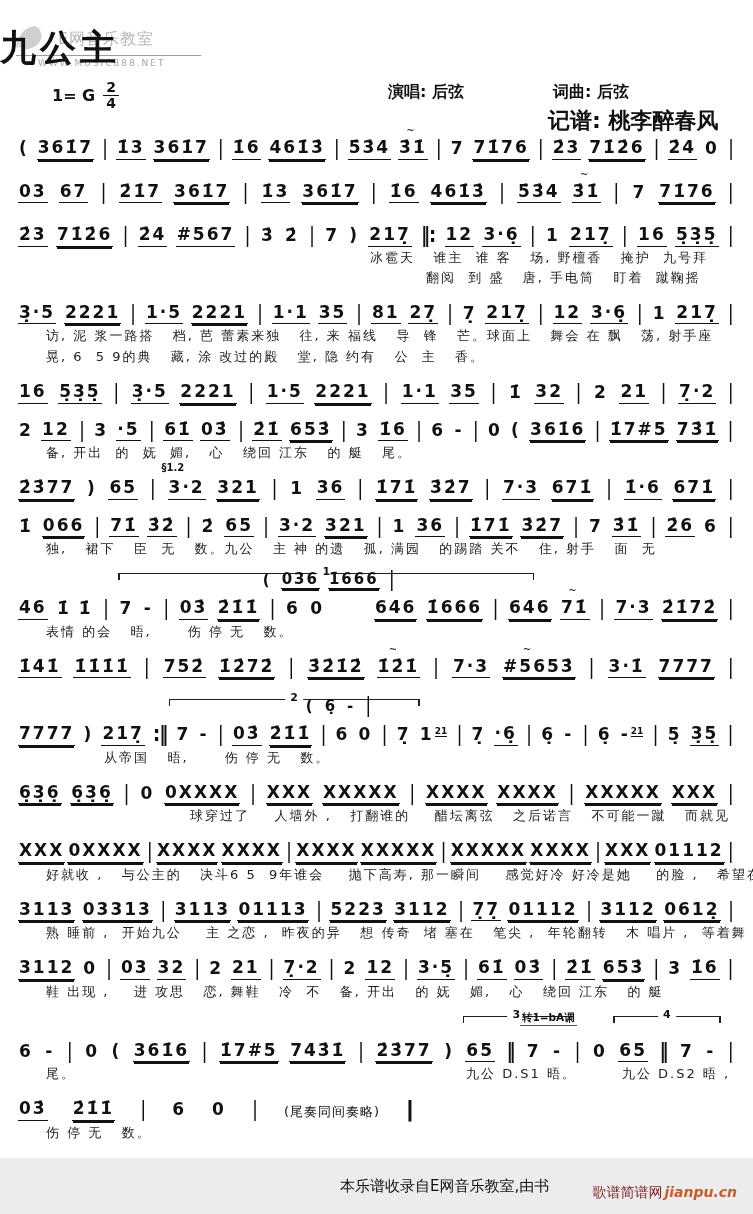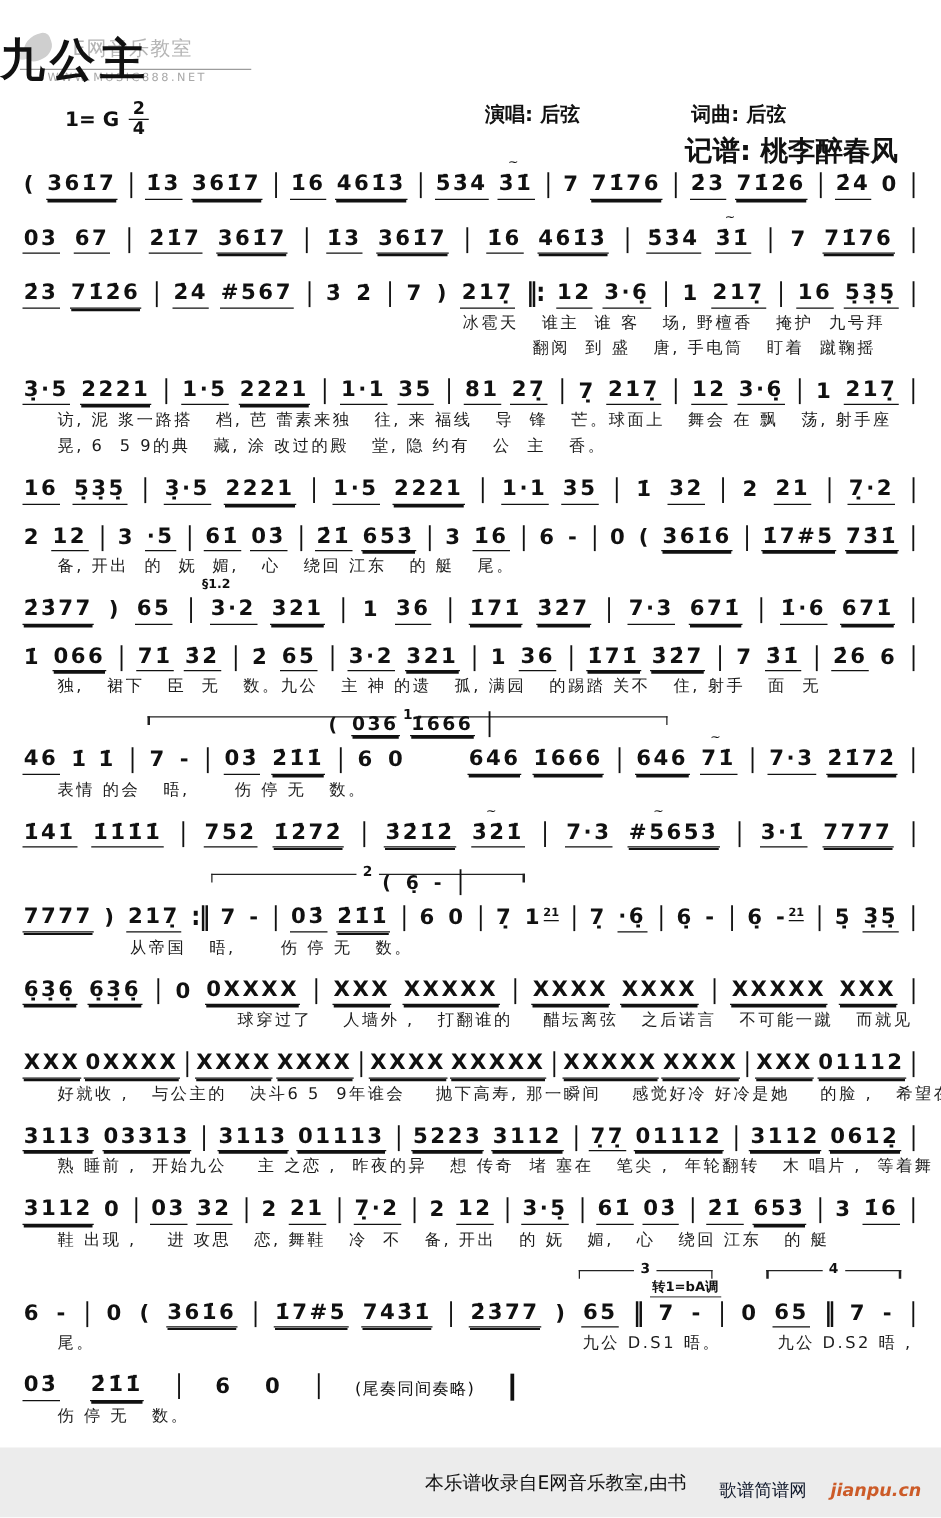--- a/index.html
+++ b/index.html
@@ -49,37 +49,37 @@
   .lyric{font-size:13px;letter-spacing:2px;margin-top:3px;padding-left:28px;color:#1c1c1c;white-space:pre;}
   .overlay-row{position:relative;height:24px;}
   .bracket{position:absolute;top:9px;height:7px;border-top:1.5px solid #222;}
   .bracket::before{content:"";position:absolute;left:0;top:-1px;width:1.5px;height:7px;background:#222;}
   .bracket::after{content:"";position:absolute;right:0;top:-1px;width:1.5px;height:7px;background:#222;}
   .bracket-label{position:absolute;top:-9px;left:50%;transform:translateX(-50%);
     background:#fff;padding:0 5px;font-size:11px;font-weight:bold;}
   .ov-tokens{position:absolute;top:4px;display:flex;gap:8px;align-items:flex-end;
     font-size:15px;font-weight:bold;}
   .ov-tokens .tk{letter-spacing:2px;}
-  .ov-text{position:absolute;top:4px;font-size:10.5px;font-weight:bold;border-bottom:1px solid #555;padding:0 2px;margin-top:12px;}
+  .ov-text{position:absolute;top:4px;font-size:10.5px;font-weight:bold;border-bottom:1px solid #555;padding:0 2px;}
   
   .sys-1,.sys-2{margin-bottom:12px;}
   .sys-3 .lyric{padding-left:352px;margin-top:2px;}
   .sys-3 .lyric.l2{padding-left:408px;}
   .sys-7 .lyric{padding-left:86px;}
   .sys-10{margin-bottom:12px;}
   .sys-11 .lyric{padding-left:86px;}
   .sys-12 .lyric{padding-left:172px;}
   .sys-17 .tokens{justify-content:flex-start;gap:24px;}
   
   .qzone-line{margin:16px 0 0 45px;font-size:14.5px;color:#1a1a1a;letter-spacing:1px;}
   .bottom-bar{position:absolute;left:0;right:0;bottom:0;height:56px;background:#ececec;
     display:flex;align-items:center;}
   .bottom-note{margin-left:340px;font-size:15px;color:#111;}
   .site-badge{position:absolute;right:16px;bottom:12px;font-size:14px;}
-  .site-gray{color:#0f172a;margin-right:19px;}
+  .site-gray{color:#7f1d1d;margin-right:2px;}
   .site-orange{color:#cc5b28;font-weight:bold;font-style:italic;}
 </style>
 </head>
 <body>
 
 <div class="header">
   <div class="logo">
     <div class="logo-top">
       <span class="logo-art"></span>
       <span class="logo-name">E网音乐教室</span>
@@ -348,21 +348,21 @@
     </div>
     <div class="system sys-10">
       <div class="tokens">
         <span class="tk u1"><span>1̇41̇</span></span>
         <span class="tk u1"><span>1̇1̇1̇1̇</span></span>
         <span class="bar">|</span>
         <span class="tk u1"><span>752̇</span></span>
         <span class="tk u2"><span>1̇2̇72̇</span></span>
         <span class="bar">|</span>
         <span class="tk u2"><span>3̇2̇1̇2̇</span></span>
-        <span class="tk u1"><span>3̇2̇1̇</span><span class="mark">~</span></span>
+        <span class="tk u1"><span>1̇2̇1̇</span><span class="mark">~</span></span>
         <span class="bar">|</span>
         <span class="tk u1"><span>7·3</span></span>
         <span class="tk u2"><span>#5653̇</span><span class="mark">~</span></span>
         <span class="bar">|</span>
         <span class="tk u1"><span>3·1̇</span></span>
         <span class="tk u2"><span>7777</span></span>
         <span class="bar">|</span>
       </div>
     </div>
     <div class="system sys-11">

